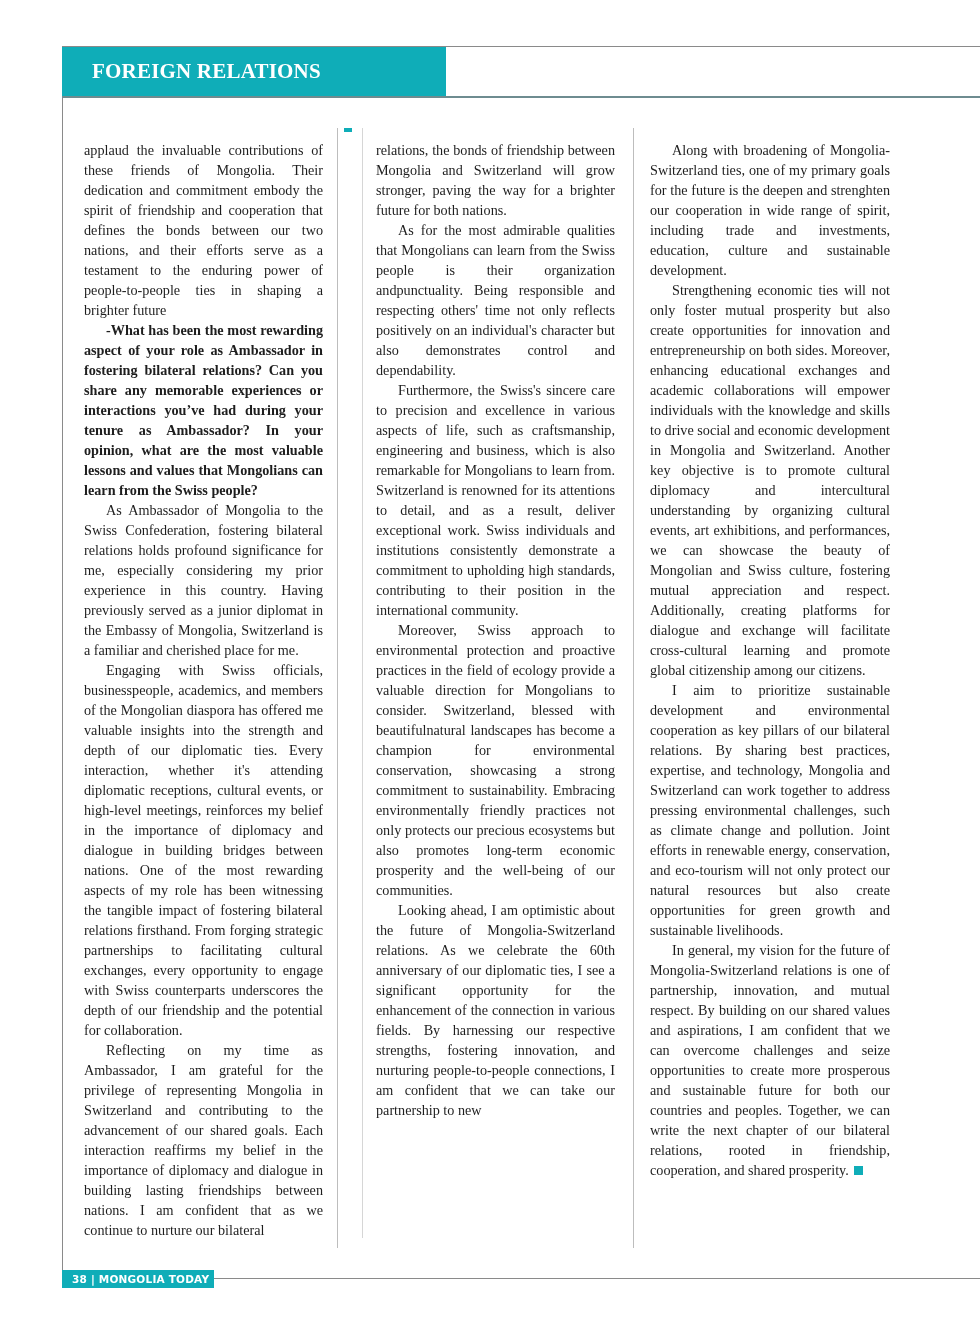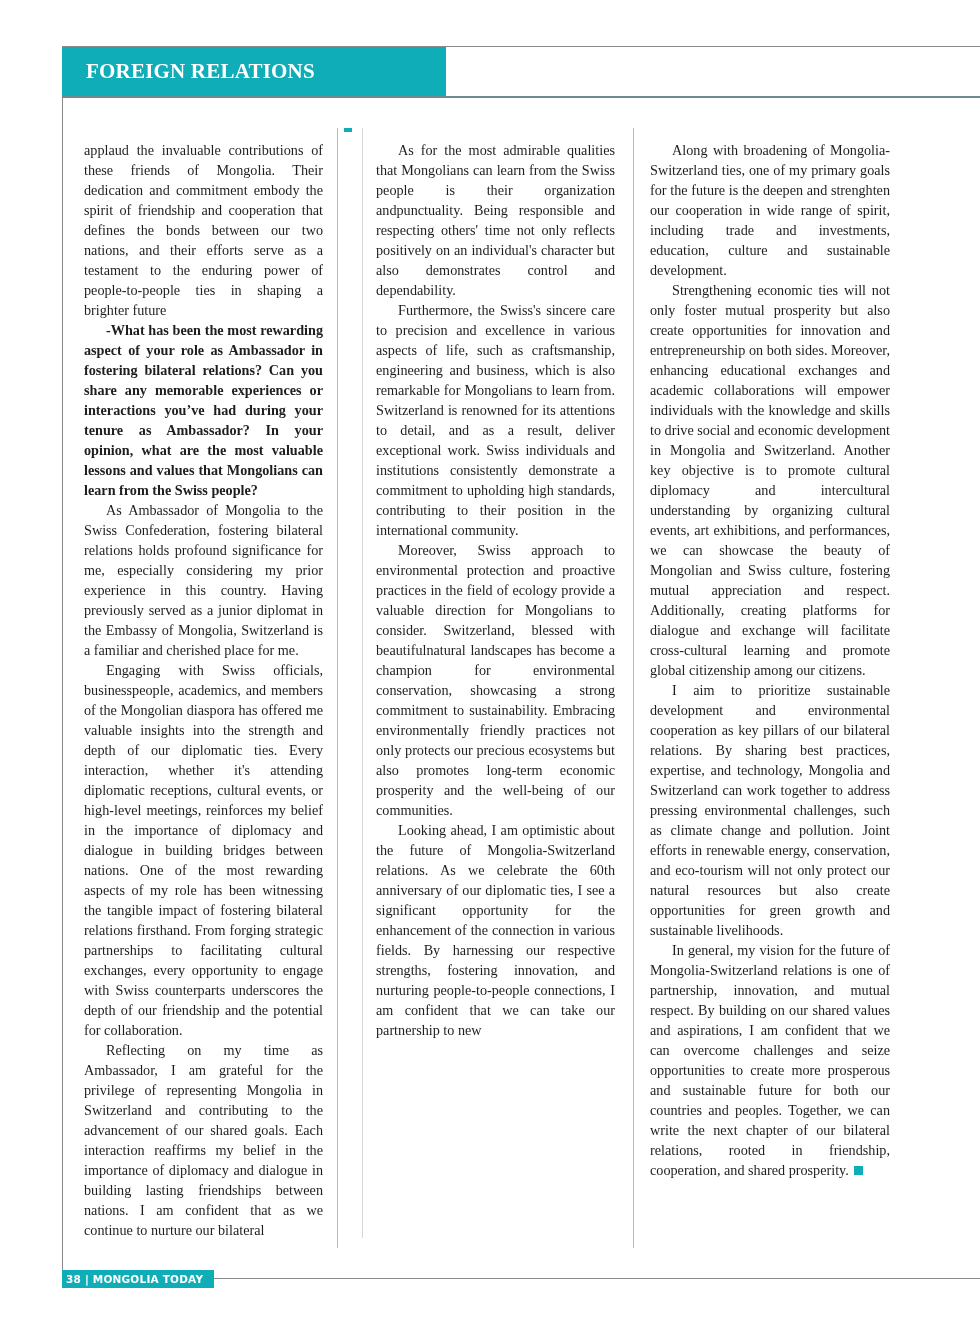--- a/index.html
+++ b/index.html
@@ -1,21 +1,21 @@
 <!DOCTYPE html>
 <html><head>
   <meta charset="utf-8">
   <style>
     html, body { margin: 0; padding: 0; background: #ffffff; }
     body { width: 980px; height: 1336px; position: relative; overflow: hidden; font-family: "Liberation Serif", serif; color: #1e1e1e; }
 
     .page-frame { position: absolute; left: 62px; top: 46px; width: 918px; height: 1230px; border-left: 1px solid #8a8a8a; }
 
     .header { position: absolute; left: 62px; top: 46px; width: 918px; height: 52px; border-top: 1px solid #8a8a8a; border-bottom: 2px solid #6e8c90; box-sizing: border-box; display: flex; }
-    .header-section { background: #0fadb8; width: 384px; height: 100%; display: flex; align-items: center; padding-left: 24px; box-sizing: border-box; }
+    .header-section { background: #0fadb8; width: 384px; height: 100%; display: flex; align-items: center; padding-left: 30px; box-sizing: border-box; }
     .header-section span { color: #ffffff; font-family: "Liberation Serif", serif; font-weight: bold; font-size: 21px; letter-spacing: 0.2px; }
     .header-sub { flex: 1; height: 100%; display: flex; align-items: center; padding-left: 10px; box-sizing: border-box; border-left: 6px solid #0fadb8;
       background-color: #e9f4f5;
       background-image:
         repeating-linear-gradient(45deg, rgba(160,205,210,0.55) 0px, rgba(160,205,210,0.55) 2px, transparent 2px, transparent 7px),
         repeating-linear-gradient(-45deg, rgba(160,205,210,0.35) 0px, rgba(160,205,210,0.35) 2px, transparent 2px, transparent 9px);
     }
     .header-sub span { color: #0fa3ae; font-family: "Liberation Serif", serif; font-weight: bold; font-size: 17px; }
 
     .col { position: absolute; top: 140px; font-size: 14.2px; line-height: 20px; text-align: justify; }
@@ -28,21 +28,21 @@
 
     .divider { position: absolute; width: 1px; background: #bdbdbd; }
     .div1 { left: 337px; top: 128px; height: 1120px; }
     .div2 { left: 633px; top: 128px; height: 1120px; }
     .div-inner { position: absolute; left: 362px; top: 128px; width: 1px; height: 1110px; background: #d6d6d6; }
     .col-marker { position: absolute; left: 344px; top: 128px; width: 8px; height: 4px; background: #0fadb8; }
 
     .end-mark { display: inline-block; width: 9px; height: 9px; background: #0fadb8; margin-left: 5px; vertical-align: 0px; }
 
     .footer-line { position: absolute; left: 214px; top: 1278px; width: 766px; height: 1px; background: #8a8a8a; }
-    .footer-tab { position: absolute; left: 62px; top: 1270px; width: 152px; height: 18px; background: #0fadb8; display: flex; align-items: center; padding-left: 4px; box-sizing: border-box; }
+    .footer-tab { position: absolute; left: 62px; top: 1270px; width: 152px; height: 18px; background: #0fadb8; display: flex; align-items: center; padding-left: 10px; box-sizing: border-box; }
     .footer-tab span { color: #ffffff; font-family: "DejaVu Sans", sans-serif; font-weight: bold; font-size: 10.5px; letter-spacing: 0.2px; white-space: nowrap; }
   </style>
 </head>
 <body>
 
 <div class="page-frame"></div>
 
 <div class="header">
   <div class="header-section">
     <span>FOREIGN RELATIONS</span>
@@ -56,20 +56,21 @@
 
 <div class="col col1">
   <p class="no-indent">applaud the invaluable contributions of these friends of Mongolia. Their dedication and commitment embody the spirit of friendship and cooperation that defines the bonds between our two nations, and their efforts serve as a testament to the enduring power of people-to-people ties in shaping a brighter future</p>
   <p class="q">-What has been the most rewarding aspect of your role as Ambassador in fostering bilateral relations? Can you share any memorable experiences or interactions you’ve had during your tenure as Ambassador? In your opinion, what are the most valuable lessons and values that Mongolians can learn from the Swiss people?</p>
   <p>As Ambassador of Mongolia to the Swiss Confederation, fostering bilateral relations holds profound significance for me, especially considering my prior experience in this country. Having previously served as a junior diplomat in the Embassy of Mongolia, Switzerland is a familiar and cherished place for me.</p>
   <p>Engaging with Swiss officials, businesspeople, academics, and members of the Mongolian diaspora has offered me valuable insights into the strength and depth of our diplomatic ties. Every interaction, whether it's attending diplomatic receptions, cultural events, or high-level meetings, reinforces my belief in the importance of diplomacy and dialogue in building bridges between nations. One of the most rewarding aspects of my role has been witnessing the tangible impact of fostering bilateral relations firsthand. From forging strategic partnerships to facilitating cultural exchanges, every opportunity to engage with Swiss counterparts underscores the depth of our friendship and the potential for collaboration.</p>
   <p>Reflecting on my time as Ambassador, I am grateful for the privilege of representing Mongolia in Switzerland and contributing to the advancement of our shared goals. Each interaction reaffirms my belief in the importance of diplomacy and dialogue in building lasting friendships between nations. I am confident that as we continue to nurture our bilateral</p>
 </div>
 
 <div class="col col2">
+  <p class="no-indent">relations, the bonds of friendship between Mongolia and Switzerland will grow stronger, paving the way for a brighter future for both nations.</p>
   <p>As for the most admirable qualities that Mongolians can learn from the Swiss people is their organization andpunctuality. Being responsible and respecting others' time not only reflects positively on an individual's character but also demonstrates control and dependability.</p>
   <p>Furthermore, the Swiss's sincere care to precision and excellence in various aspects of life, such as craftsmanship, engineering and business, which is also remarkable for Mongolians to learn from. Switzerland is renowned for its attentions to detail, and as a result, deliver exceptional work. Swiss individuals and institutions consistently demonstrate a commitment to upholding high standards, contributing to their position in the international community.</p>
   <p>Moreover, Swiss approach to environmental protection and proactive practices in the field of ecology provide a valuable direction for Mongolians to consider. Switzerland, blessed with beautifulnatural landscapes has become a champion for environmental conservation, showcasing a strong commitment to sustainability. Embracing environmentally friendly practices not only protects our precious ecosystems but also promotes long-term economic prosperity and the well-being of our communities.</p>
   <p>Looking ahead, I am optimistic about the future of Mongolia-Switzerland relations. As we celebrate the 60th anniversary of our diplomatic ties, I see a significant opportunity for the enhancement of the connection in various fields. By harnessing our respective strengths, fostering innovation, and nurturing people-to-people connections, I am confident that we can take our partnership to new</p>
 </div>
 
 <div class="col col3">
   <p>Along with broadening of Mongolia-Switzerland ties, one of my primary goals for the future is the deepen and strenghten  our cooperation in  wide range of spirit, including trade and investments, education, culture and sustainable development.</p>
   <p>Strengthening economic ties will not only foster mutual prosperity but also create opportunities for innovation and entrepreneurship on both sides. Moreover, enhancing educational exchanges and academic collaborations will empower individuals with the knowledge and skills to drive social and economic development in Mongolia and Switzerland. Another key objective is to promote cultural diplomacy and intercultural understanding by organizing cultural events, art exhibitions, and performances, we can showcase the beauty of Mongolian and Swiss culture, fostering mutual appreciation and respect. Additionally, creating platforms for dialogue and exchange will facilitate cross-cultural learning and promote global citizenship among our citizens.</p>
   <p>I aim to prioritize sustainable development and environmental cooperation as key pillars of our bilateral relations. By sharing best practices, expertise, and technology, Mongolia and Switzerland can work together to address pressing environmental challenges, such as climate change and pollution. Joint efforts in renewable energy, conservation, and eco-tourism will not only protect our natural resources but also create opportunities for green growth and sustainable livelihoods.</p>

